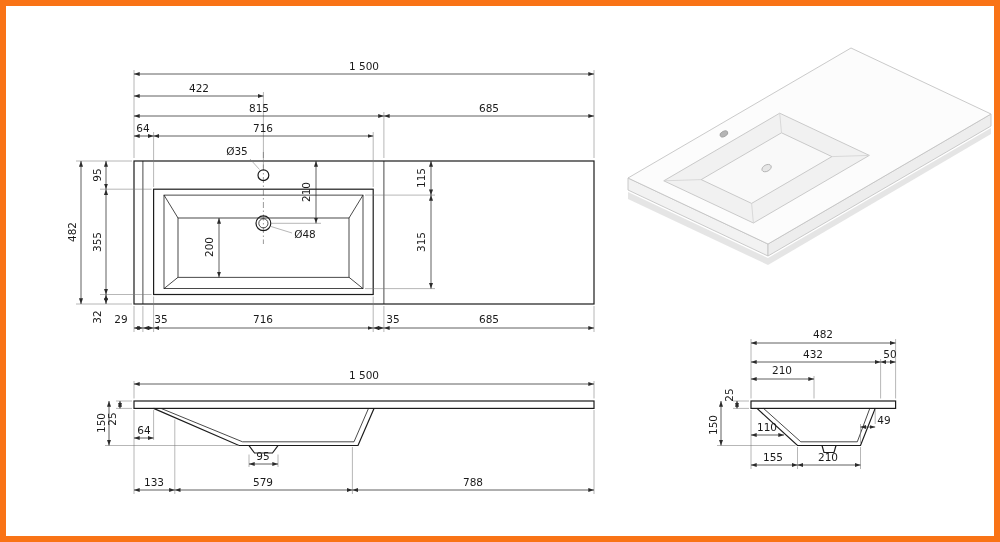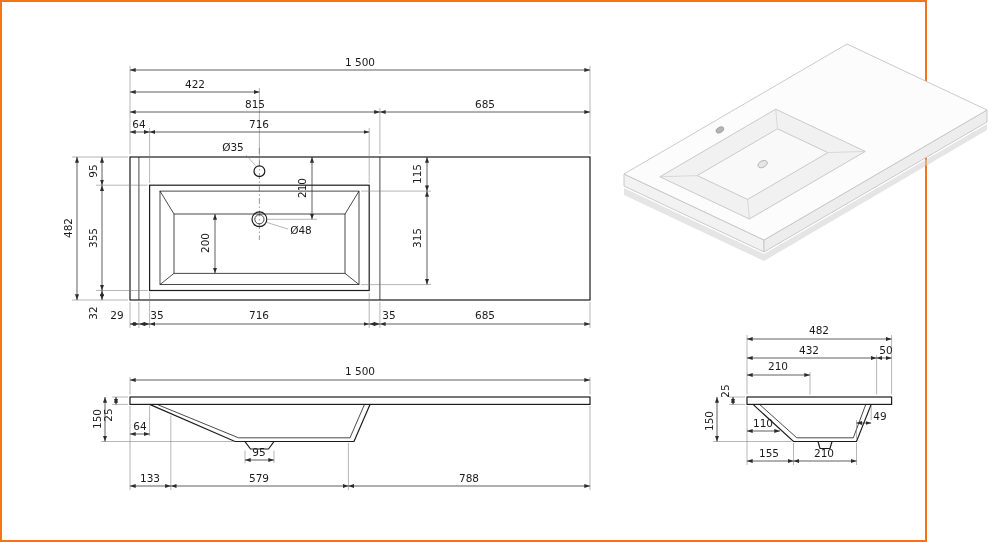--- a/index.html
+++ b/index.html
@@ -1,18 +1,18 @@
 <!DOCTYPE html>
 <html><head>
 <meta charset="utf-8">
 <style>
   html,body{margin:0;padding:0;background:#ffffff;}
   #stage{
-    position:relative;width:927px;height:542px;background:#ffffff;
-    border:2px solid #f97316;box-sizing:border-box;
+    position:relative;width:1000px;height:542px;background:#ffffff;
+    border:6px solid #f97316;box-sizing:border-box;
     font-family:"DejaVu Sans", sans-serif;
   }
   svg{display:block;}
   text{
     font-family:"DejaVu Sans", sans-serif;
     font-size:10.5px;fill:#1b1b1b;text-anchor:middle;
   }
   .geo{fill:none;stroke:#1c1c1c;stroke-width:1.2;}
   .geo2{fill:none;stroke:#1c1c1c;stroke-width:.8;}
   .ext{stroke:#7a7a7a;stroke-width:.55;fill:none;}

